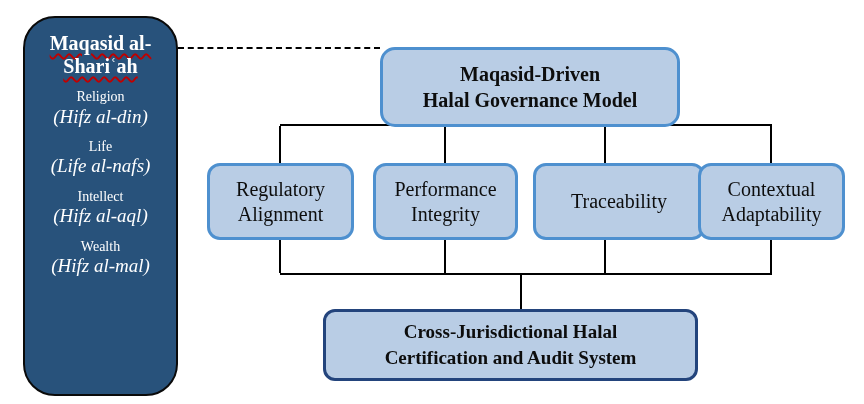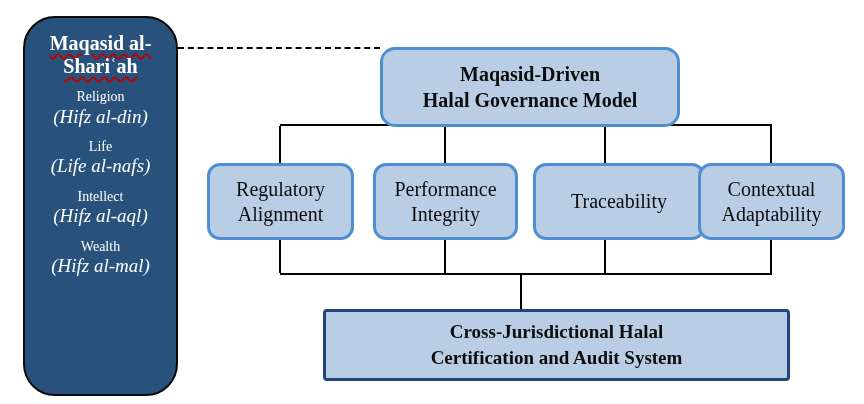--- a/index.html
+++ b/index.html
@@ -56,22 +56,22 @@
   .pillar{
     top:163px;height:77px;
     border:3px solid var(--box-border);border-radius:13px;
     font-size:20px;line-height:1.25;
   }
   .p1{left:207px;width:147px;}
   .p2{left:373px;width:145px;}
   .p3{left:533px;width:172px;}
   .p4{left:698px;width:147px;}
   .bottom{
-    left:323px;top:309px;width:467px;height:72px;
-    border:3px solid var(--bottom-border);border-radius:4px;
+    left:323px;top:309px;width:375px;height:72px;
+    border:3px solid var(--bottom-border);border-radius:12px;
     font-size:19px;font-weight:bold;line-height:1.35;
   }
 
   
   .conn{position:absolute;background:var(--connector);}
   .conn.h{height:2px;}
   .conn.v{width:2px;}
   .conn.dashed{
     background:none;height:0;
     border-top:2px dashed var(--connector);

